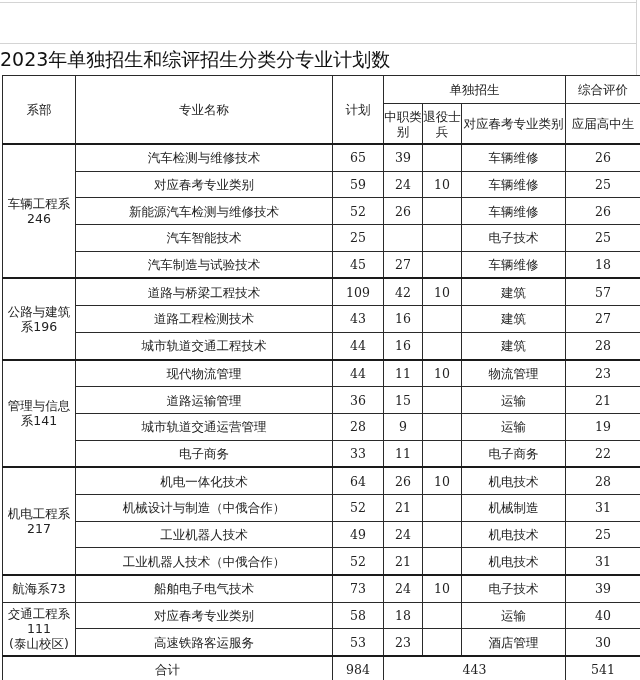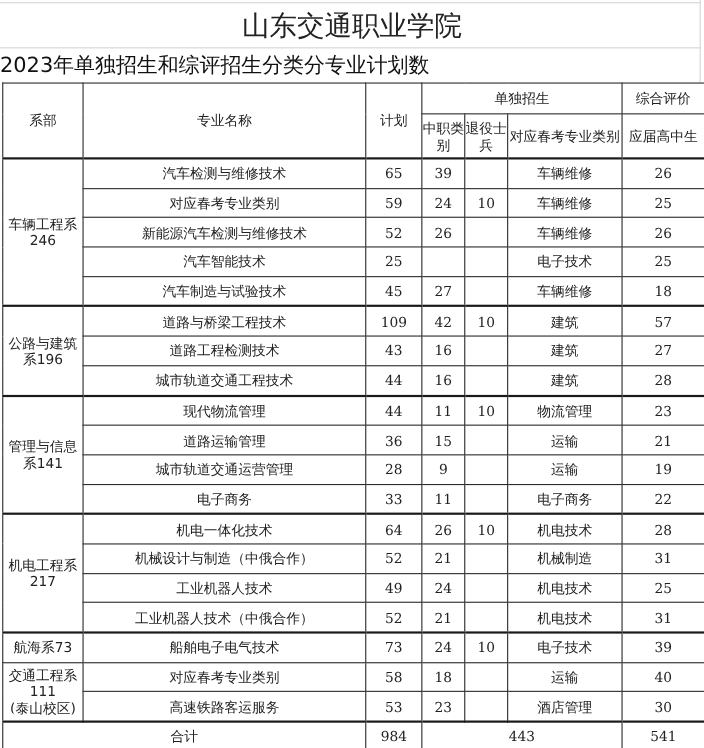--- a/index.html
+++ b/index.html
@@ -24,21 +24,20 @@
   td.total-num { font-family:"DejaVu Serif", "Liberation Serif", serif; font-size:13px; }
   td.thick-top { border-top:2px solid #1a1a1a !important; }
 </style>
 </head>
 <body>
 
 <div class="title-area">
   <div class="grid-line-h" style="left:0;top:2px;width:637px;"></div>
   <div class="grid-line-h" style="left:0;top:43px;width:637px;"></div>
   <div class="grid-line-v" style="left:636px;top:0;height:75px;"></div>
-  <div class="school-title">山东交通职业学院</div>
   <div class="plan-title">2023年单独招生和综评招生分类分专业计划数</div>
 </div>
 
 <table class="plan">
   <colgroup>
     <col style="width:73px">
     <col style="width:257px">
     <col style="width:51px">
     <col style="width:39px">
     <col style="width:39px">

